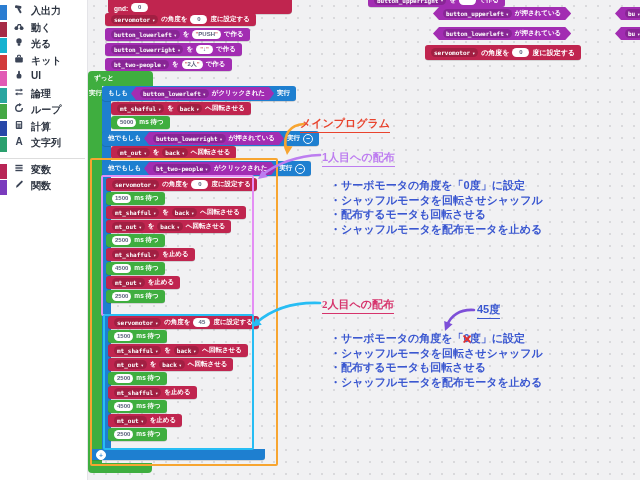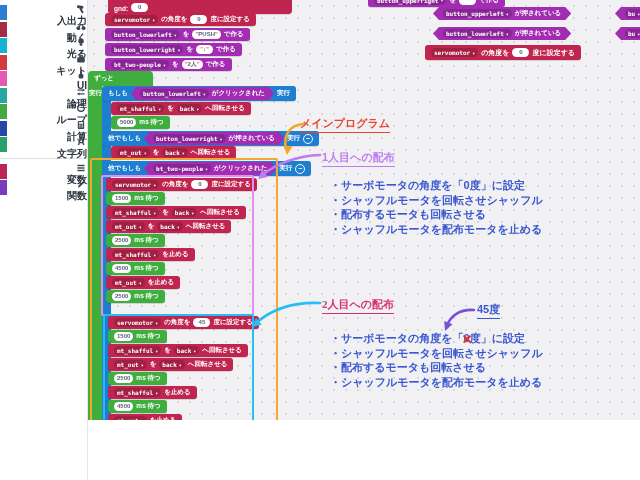--- a/index.html
+++ b/index.html
@@ -2,30 +2,30 @@
 <html><head>
 <meta charset="utf-8">
 <style>
   html,body{margin:0;padding:0;width:640px;height:480px;overflow:hidden;
     font-family:"Liberation Sans","DejaVu Sans",sans-serif;background:#fff;}
   .app{position:relative;width:640px;height:480px;}
 
   
   .sidebar{position:absolute;left:0;top:0;width:88px;height:480px;background:#fff;
     border-right:1px solid #e4e4e8;z-index:6;padding-top:4px;box-sizing:border-box;}
-  .side-item{position:relative;display:flex;align-items:flex-end;height:16.5px;cursor:pointer;flex-direction:column;}
+  .side-item{position:relative;display:flex;align-items:flex-start;height:16.5px;cursor:pointer;}
   .strip{position:absolute;left:0;top:1px;width:7px;height:15px;}
   .sicon{width:12px;margin-left:13px;display:flex;justify-content:center;align-items:center;
     color:#3b4456;font-weight:bold;font-size:10px;}
   .sicon svg{width:10px;height:10px;}
   .side-label{margin-left:6px;font-size:10px;font-weight:bold;color:#2d3440;white-space:nowrap;}
   .side-sep{height:1px;background:#ddd;margin:5px 2px 4px 0;}
 
   
-  .workspace{position:absolute;left:88px;top:0;width:552px;height:420px;background:#f1f1f3;
+  .workspace{position:absolute;left:88px;top:0;width:552px;height:480px;background:#f1f1f3;
     background-image:radial-gradient(circle,#d9d9dc .8px,transparent .9px);
     background-size:12px 12px;overflow:hidden;}
 
   
   .b{position:absolute;display:inline-flex;align-items:center;gap:3px;height:13px;
     padding:0 6px;border-radius:3px;color:#fff;font-size:6.5px;font-weight:bold;
     white-space:nowrap;cursor:grab;z-index:2;box-shadow:0 .5px 0 rgba(0,0,0,.25);}
   .cr{background:#c0254f;}.pu{background:#a22db2;}.bl{background:#1e7fd0;}.gr{background:#3fae3f;}
   .hexs{clip-path:polygon(6px 0,calc(100% - 6px) 0,100% 50%,calc(100% - 6px) 100%,6px 100%,0 50%);
     padding:0 10px;box-shadow:none;}

